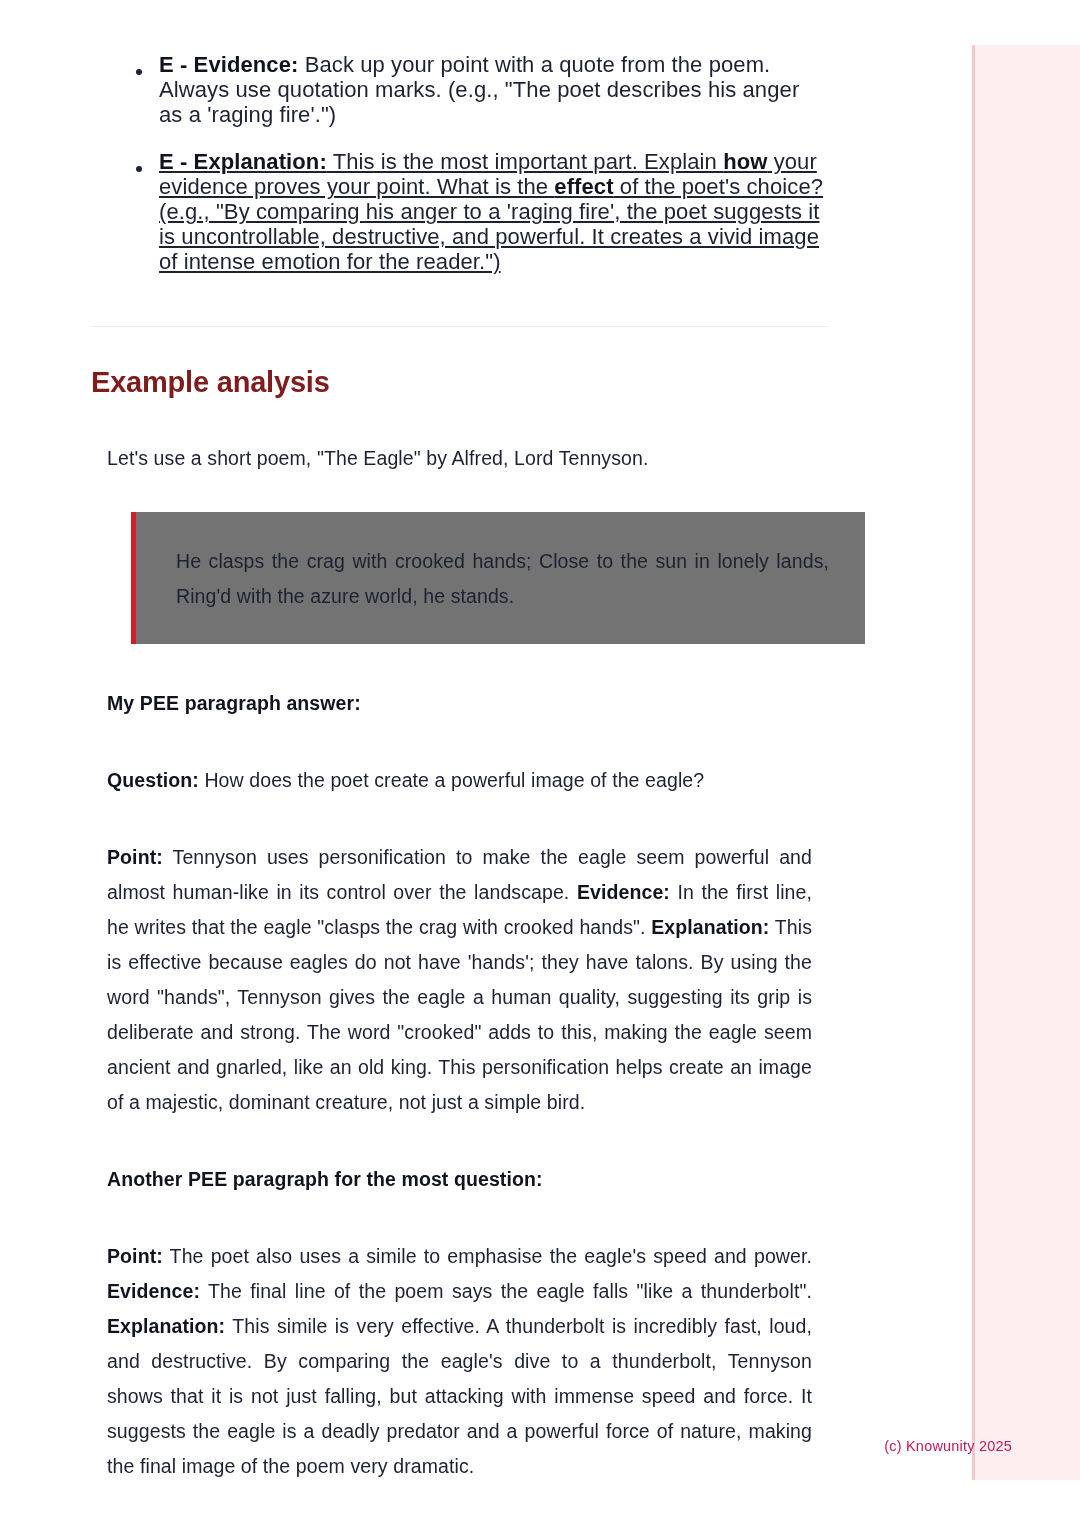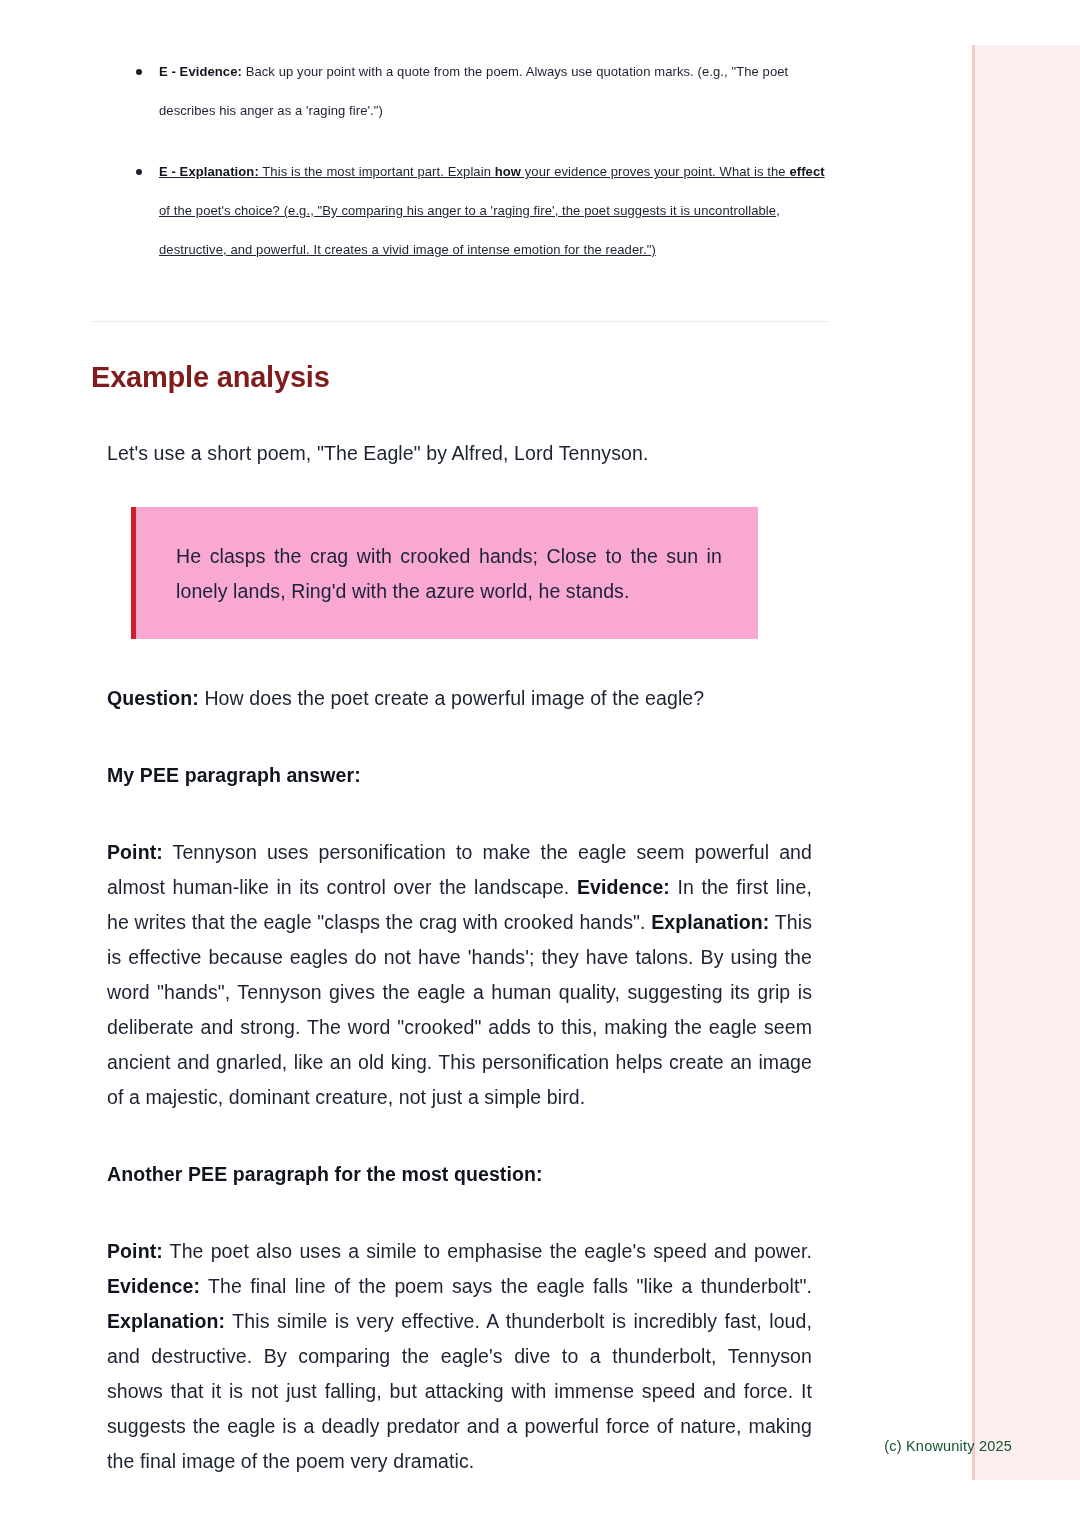--- a/index.html
+++ b/index.html
@@ -41,22 +41,22 @@
   ul.pee-list {
     list-style: none;
     margin: 0;
     padding: 0;
     padding-top: 52px;
   }
   ul.pee-list > li {
     position: relative;
     padding-left: 68px;
     margin-bottom: 22px;
-    font-size: 13px;
-    line-height: 39px;
+    font-size: 22px;
+    line-height: 25px;
     color: #1c2232;
     letter-spacing: 0.1px;
   }
   ul.pee-list > li:last-child {
     margin-bottom: 0;
     text-decoration: underline;
   }
   ul.pee-list > li .bullet-dot {
     position: absolute;
     left: 45px;
@@ -101,25 +101,25 @@
     letter-spacing: 0.1px;
   }
   p.justified {
     text-align: justify;
     text-justify: inter-word;
   }
 
   
   .poem-quote {
     margin-top: 36px;
-    background: #f9a8d4;
+    background: #737373;
     border-left: 5px solid #cf2029;
     padding: 32px 36px 30px 40px;
     box-sizing: border-box;
-    width: 627px;
+    width: 734px;
   }
   .poem-quote .stanza {
     margin: 0;
     font-size: 19.5px;
     line-height: 35px;
     color: #1c2232;
     text-align: justify;
     text-justify: inter-word;
     letter-spacing: 0.1px;
   }
@@ -129,21 +129,21 @@
   .gap-answer   { padding-top: 30px; }
   .gap-para     { padding-top: 28px; }
   .gap-another  { padding-top: 36px; }
 
   
   .watermark {
     position: absolute;
     right: 68px;
     top: 1438px;
     font-size: 14.5px;
-    color: #14532d;
+    color: #be185d;
     letter-spacing: 0.2px;
     white-space: nowrap;
   }
 </style>
 </head>
 <body>
 
 <div class="pink-strip"></div>
 
 <div class="page">
@@ -165,26 +165,26 @@
   <div class="divider"></div>
 
   <h2 class="section-heading">Example analysis</h2>
 
   <p class="body-text">Let's use a short poem, "The Eagle" by Alfred, Lord Tennyson.</p>
 
   <blockquote class="poem-quote">
     <p class="stanza">He clasps the crag with crooked hands; Close to the sun in lonely lands, Ring'd with the azure world, he stands.</p>
   </blockquote>
 
+  <p class="body-text gap-answer">
+    <strong>My PEE paragraph answer:</strong>
+  </p>
+
   <p class="body-text gap-question">
     <strong>Question:</strong><span> How does the poet create a powerful image of the eagle?</span>
-  </p>
-
-  <p class="body-text gap-answer">
-    <strong>My PEE paragraph answer:</strong>
   </p>
 
   <p class="body-text justified gap-para">
     <strong>Point:</strong><span> Tennyson uses personification to make the eagle seem powerful and almost human-like in its control over the landscape. </span><strong>Evidence:</strong><span> In the first line, he writes that the eagle "clasps the crag with crooked hands". </span><strong>Explanation:</strong><span> This is effective because eagles do not have 'hands'; they have talons. By using the word "hands", Tennyson gives the eagle a human quality, suggesting its grip is deliberate and strong. The word "crooked" adds to this, making the eagle seem ancient and gnarled, like an old king. This personification helps create an image of a majestic, dominant creature, not just a simple bird.</span>
   </p>
 
   <p class="body-text gap-another">
     <strong>Another PEE paragraph for the most question:</strong>
   </p>
 

